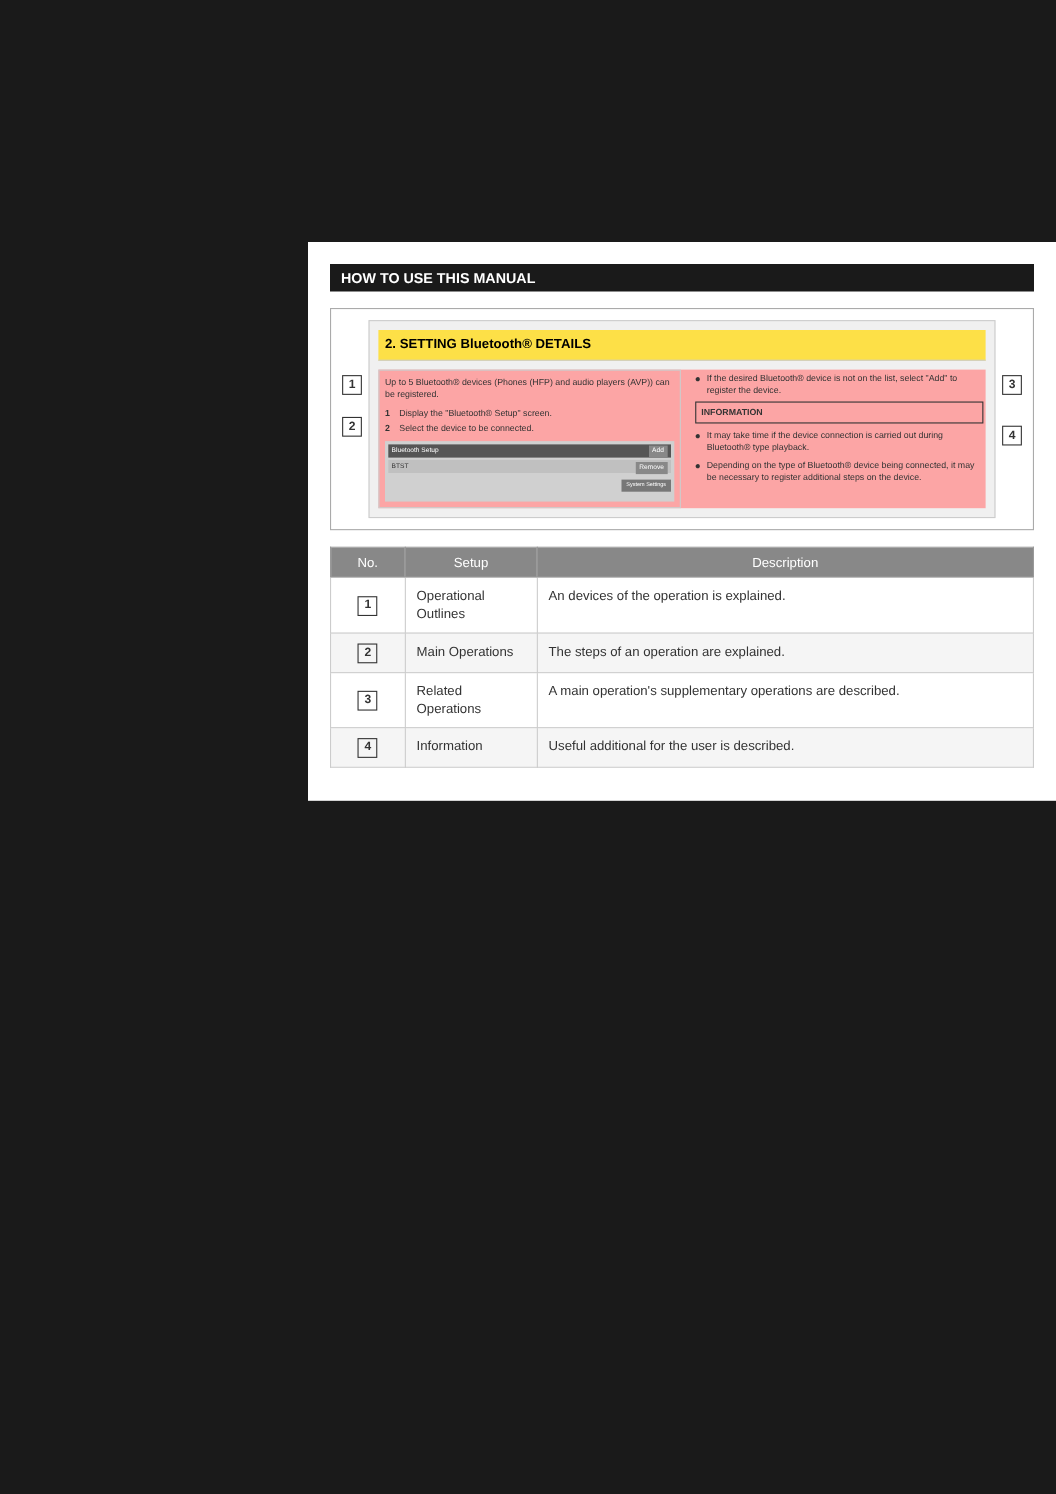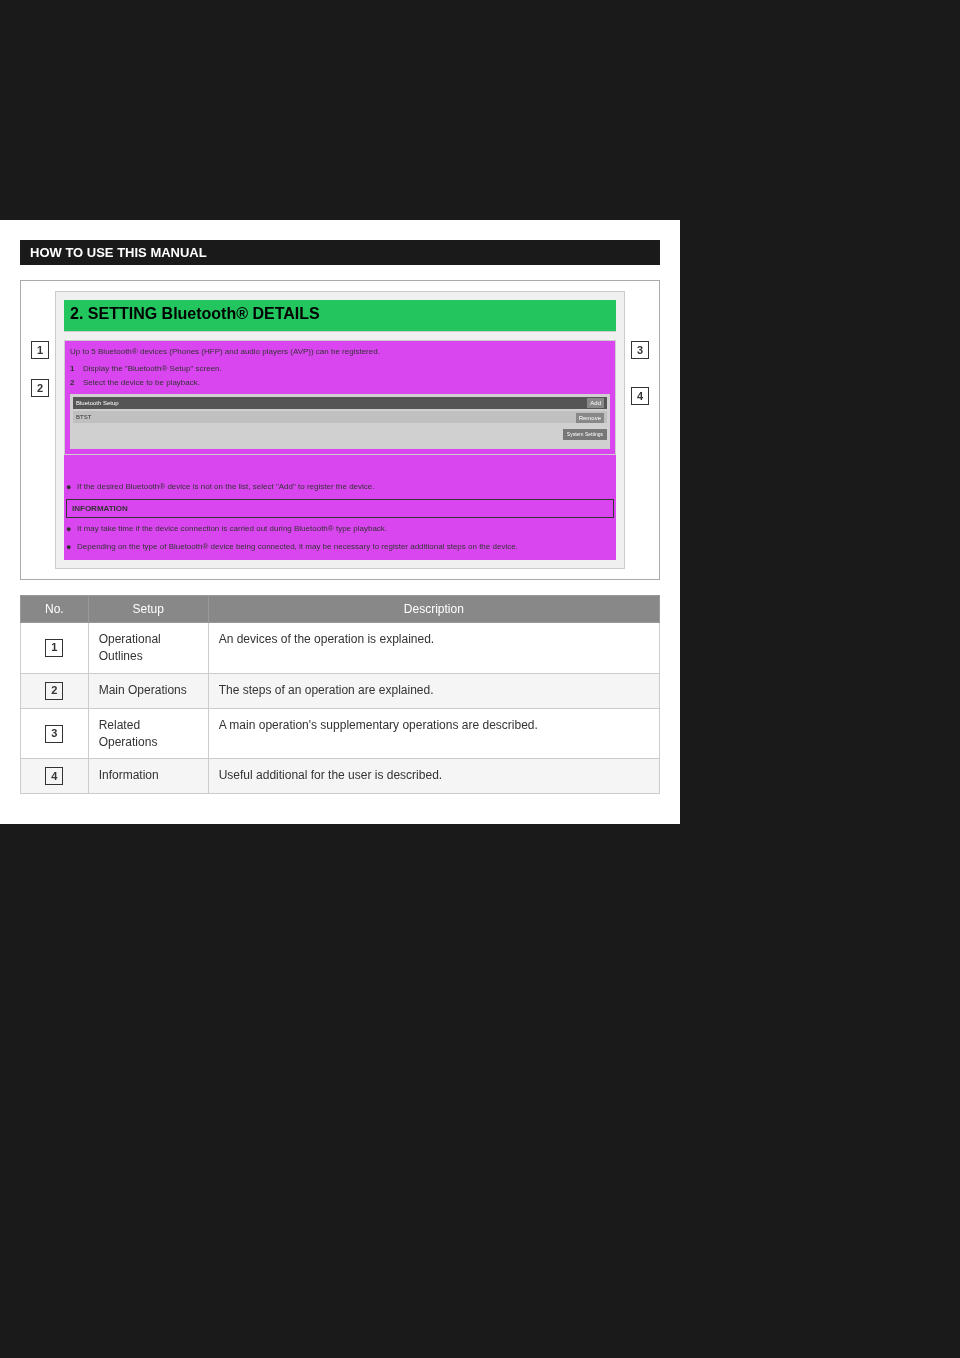--- a/index.html
+++ b/index.html
@@ -16,21 +16,21 @@
       display: flex;
       justify-content: center;
       align-items: flex-start;
     }
 
     .page-container {
       width: 960px;
       min-height: 1358px;
       background-color: #1a1a1a;
       display: flex;
-      justify-content: flex-start;
+      justify-content: flex-end;
       align-items: flex-start;
       padding: 40px 0;
     }
 
     .content-area {
       width: 680px;
       background-color: #ffffff;
       padding: 20px 20px 30px 20px;
       margin-top: 180px;
     }
@@ -71,33 +71,32 @@
       border-bottom: 1px solid #ccc;
       margin-bottom: 5px;
     }
 
     .screenshot-title-bar span {
       font-size: 8px;
       color: #555;
     }
 
     .screenshot-heading {
-      font-size: 16px;
+      font-size: 12px;
       font-weight: bold;
       padding: 5px 6px 8px 6px;
-      background: #22c55e;
+      background: #fde047;
       border-bottom: 1px solid #ccc;
       margin-bottom: 8px;
     }
 
     .screenshot-body {
       display: flex;
-      gap: 24px;
-      background: #d946ef;
-      flex-direction: column;
+      gap: 11px;
+      background: #fca5a5;
     }
 
     .screenshot-left {
       flex: 1;
       border: 1px solid #cccccc;
       padding: 5px;
       font-size: 8px;
       line-height: 1.4;
       color: #333;
     }
@@ -333,21 +332,21 @@
 
             <div class="screenshot-left">
               <div style="margin-bottom:6px;">Up to 5 Bluetooth® devices (Phones (HFP) and audio players (AVP)) can be registered.</div>
               <div class="screenshot-steps">
                 <div class="step-row">
                   <span class="step-num">1</span>
                   <span>Display the "Bluetooth® Setup" screen.</span>
                 </div>
                 <div class="step-row">
                   <span class="step-num">2</span>
-                  <span>Select the device to be playback.</span>
+                  <span>Select the device to be connected.</span>
                 </div>
               </div>
 
               <div class="screenshot-ui">
                 <div class="ui-bar">
                   <span class="ui-bar-text">Bluetooth Setup</span>
                   <div style="margin-left:auto; display:flex; gap:2px;">
                     <div class="ui-btn-add">
                       <span>Add</span>
                     </div>

